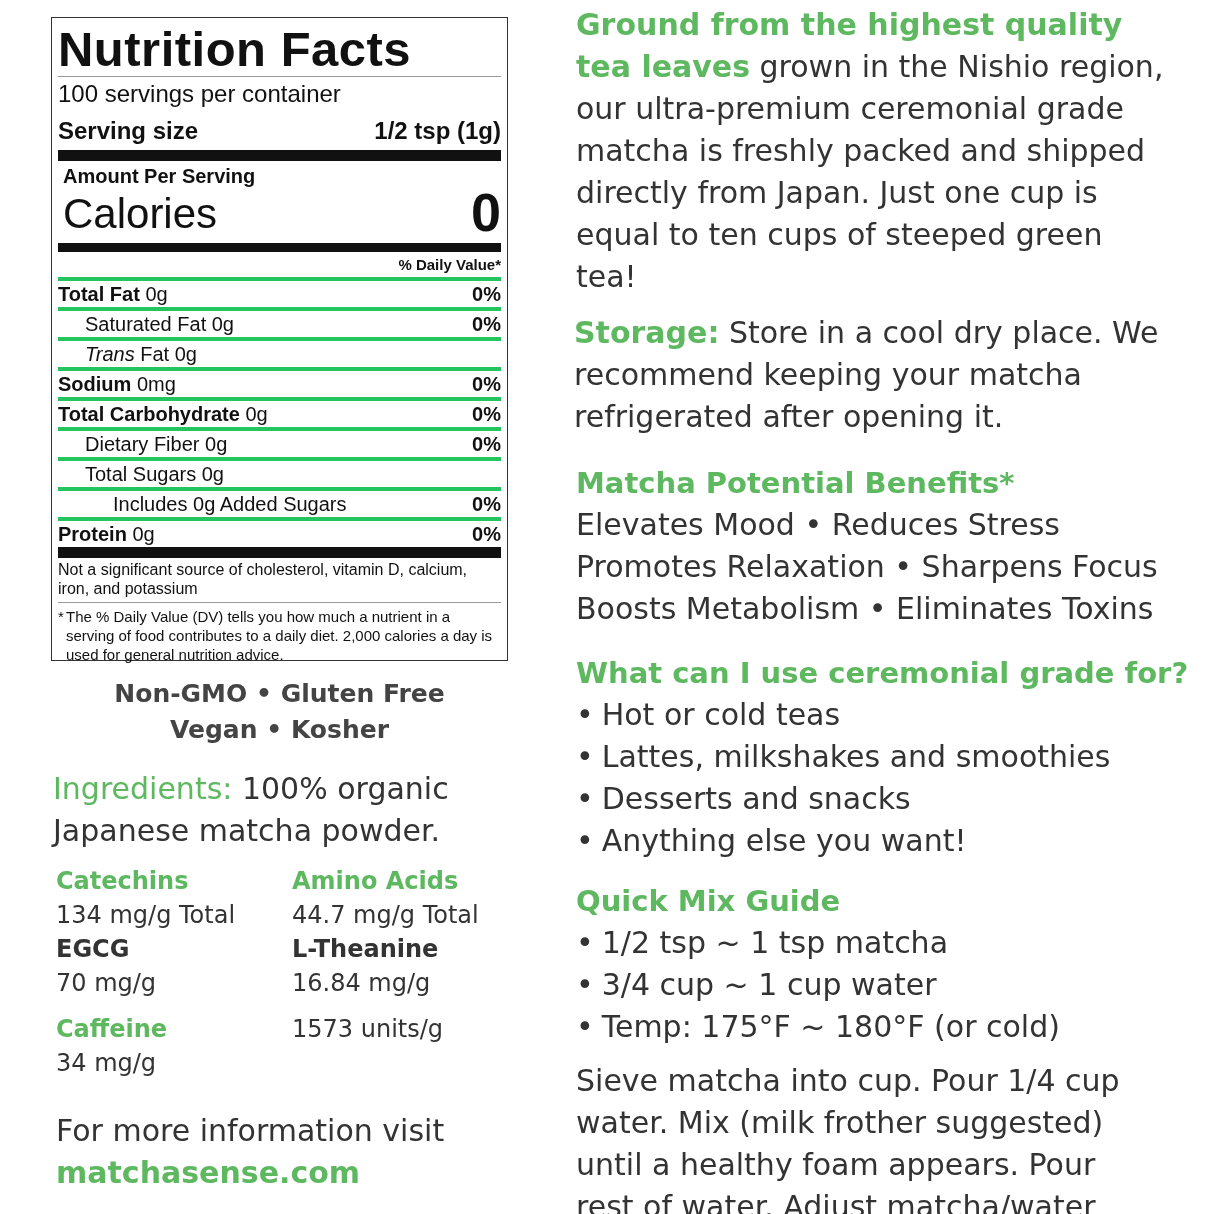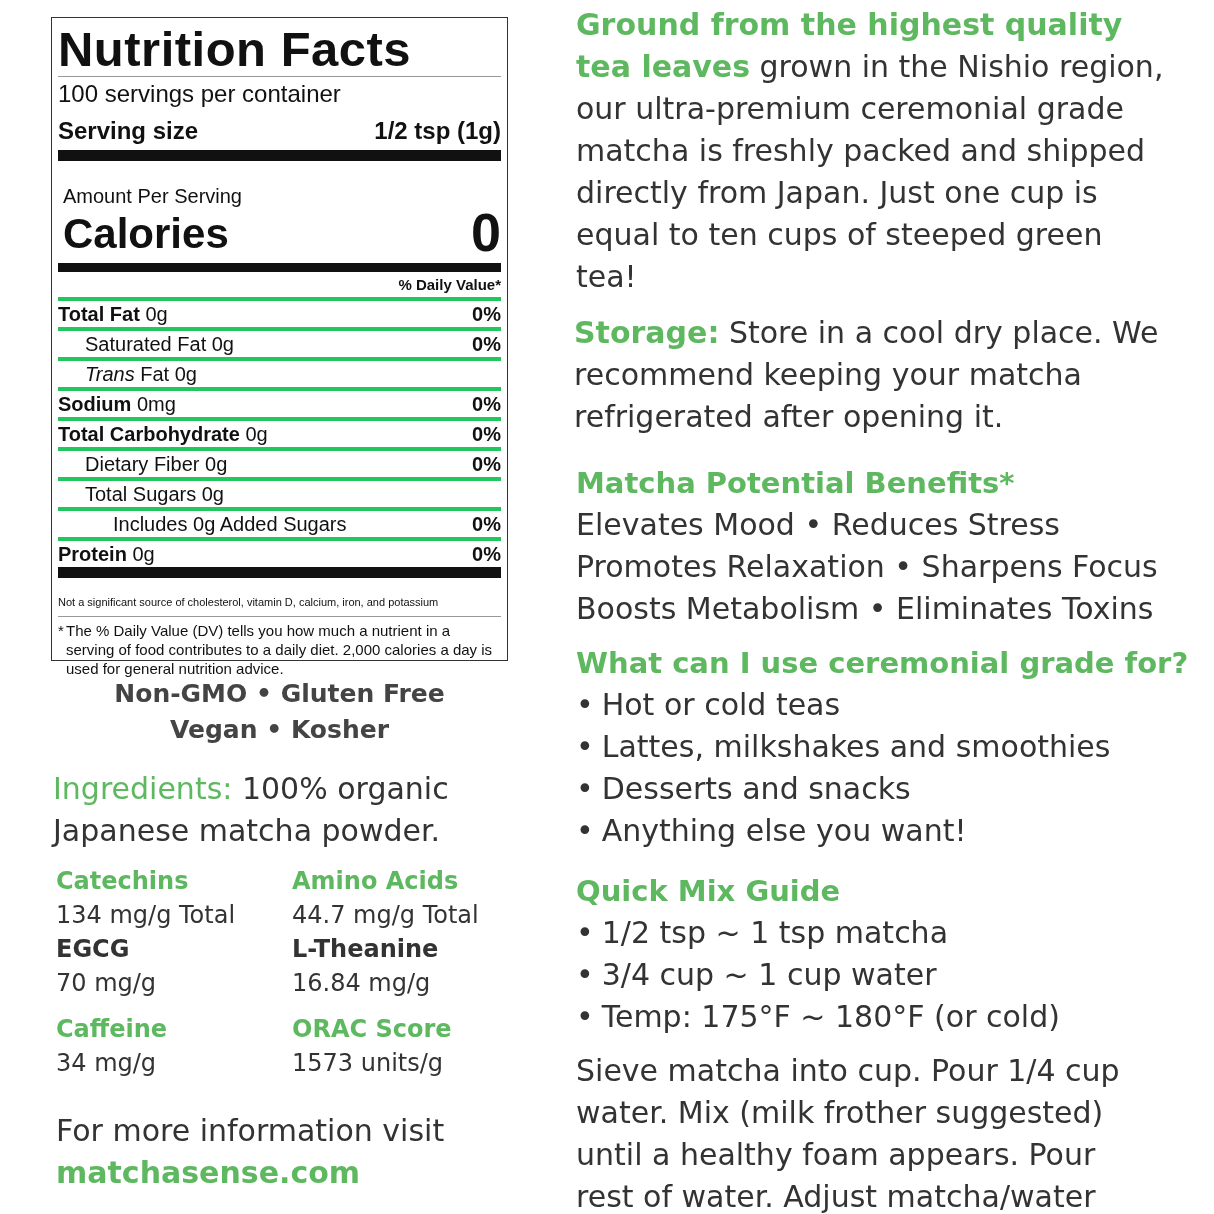--- a/index.html
+++ b/index.html
@@ -14,31 +14,31 @@
   }
   .nf-title {
     font-size: 48px; font-weight: 900; letter-spacing: 0.5px; line-height: 52px;
     margin-top: 6px; white-space: nowrap; transform: scaleX(1.02); transform-origin: left;
   }
   .thin { border-top: 1px solid #999; }
   .nf-servings { font-size: 24px; line-height: 30px; padding-top: 2px; }
   .nf-size { display: flex; justify-content: space-between; font-size: 24px; font-weight: bold; line-height: 30px; margin-top: 7px; }
   .bar-thick { height: 11px; background: #111; margin-top: 4px; }
   .bar-mid { height: 9px; background: #111; }
-  .nf-aps { font-size: 20px; font-weight: normal; padding-left: 5px; line-height: 22px; margin-top: 24px; }
+  .nf-aps { font-size: 20px; font-weight: bold; padding-left: 5px; line-height: 22px; margin-top: 4px; }
   .nf-cal { display: flex; justify-content: space-between; align-items: flex-end; line-height: 46px; padding-left: 5px; }
-  .nf-cal-label { font-size: 42px; font-weight: bold; }
+  .nf-cal-label { font-size: 42px; font-weight: normal; }
   .nf-cal-val { font-size: 54px; font-weight: bold; line-height: 50px; }
   .nf-dv { text-align: right; font-size: 15px; font-weight: bold; line-height: 22px; height: 25px; padding-top: 2px; }
   .row { display: flex; justify-content: space-between; border-top: 4px solid #22c55e; height: 30px; align-items: center; font-size: 20px; }
   .row .pct { font-weight: bold; }
   .row b { font-weight: bold; }
   .ind1 { padding-left: 27px; }
   .ind2 { padding-left: 55px; }
-  .nf-note { font-size: 11px; line-height: 19px; padding: 15px 0 4px 0; }
+  .nf-note { font-size: 16px; line-height: 19px; padding: 2px 0 4px 0; }
   .nf-foot { font-size: 15px; line-height: 19px; padding: 4px 0 0 0; display: flex; }
   .nf-foot .star { width: 8px; flex: none; }
 
   
   .open { font-family: "DejaVu Sans", sans-serif; }
   .green { color: #5db85f; }
   .claims { position: absolute; left: 51px; width: 457px; top: 676px; text-align: center;
             font-size: 25px; font-weight: bold; color: #444; line-height: 36px; }
   .ingredients { position: absolute; left: 53px; top: 768px; width: 470px; font-size: 30px; line-height: 42px; color: #333; }
   .ingredients .lbl { font-weight: normal; }
@@ -144,21 +144,20 @@
     <div class="stat-h green">Amino Acids</div>
     <div class="stat-v">44.7 mg/g Total</div>
     <div class="stat-b">L-Theanine</div>
     <div class="stat-v">16.84 mg/g</div>
   </div>
   <div class="stat-col" style="left:0; top:148px">
     <div class="stat-h green">Caffeine</div>
     <div class="stat-v">34 mg/g</div>
   </div>
   <div class="stat-col" style="left:236px; top:148px">
-    <div class="stat-h green">ORAC Score</div>
     <div class="stat-v">1573 units/g</div>
   </div>
 </div>
 
 <div class="more open">
   <div>For more information visit</div>
   <div class="site green">matchasense.com</div>
 </div>
 
 <div class="right open">
@@ -170,21 +169,21 @@
     <span class="hl green">Storage:</span><span> Store in a cool dry place. We recommend keeping your matcha refrigerated after opening it.</span>
   </p>
 
   <div style="margin-top:24px">
     <div class="h green">Matcha Potential Benefits*</div>
     <div class="line">Elevates Mood • Reduces Stress</div>
     <div class="line">Promotes Relaxation • Sharpens Focus</div>
     <div class="line">Boosts Metabolism • Eliminates Toxins</div>
   </div>
 
-  <div style="margin-top:12px">
+  <div style="margin-top:22px">
     <div class="h green">What can I use ceremonial grade for?</div>
     <div class="line bul">Hot or cold teas</div>
     <div class="line bul">Lattes, milkshakes and smoothies</div>
     <div class="line bul">Desserts and snacks</div>
     <div class="line bul">Anything else you want!</div>
   </div>
 
   <div style="margin-top:18px">
     <div class="h green">Quick Mix Guide</div>
     <div class="line bul">1/2 tsp ~ 1 tsp matcha</div>

